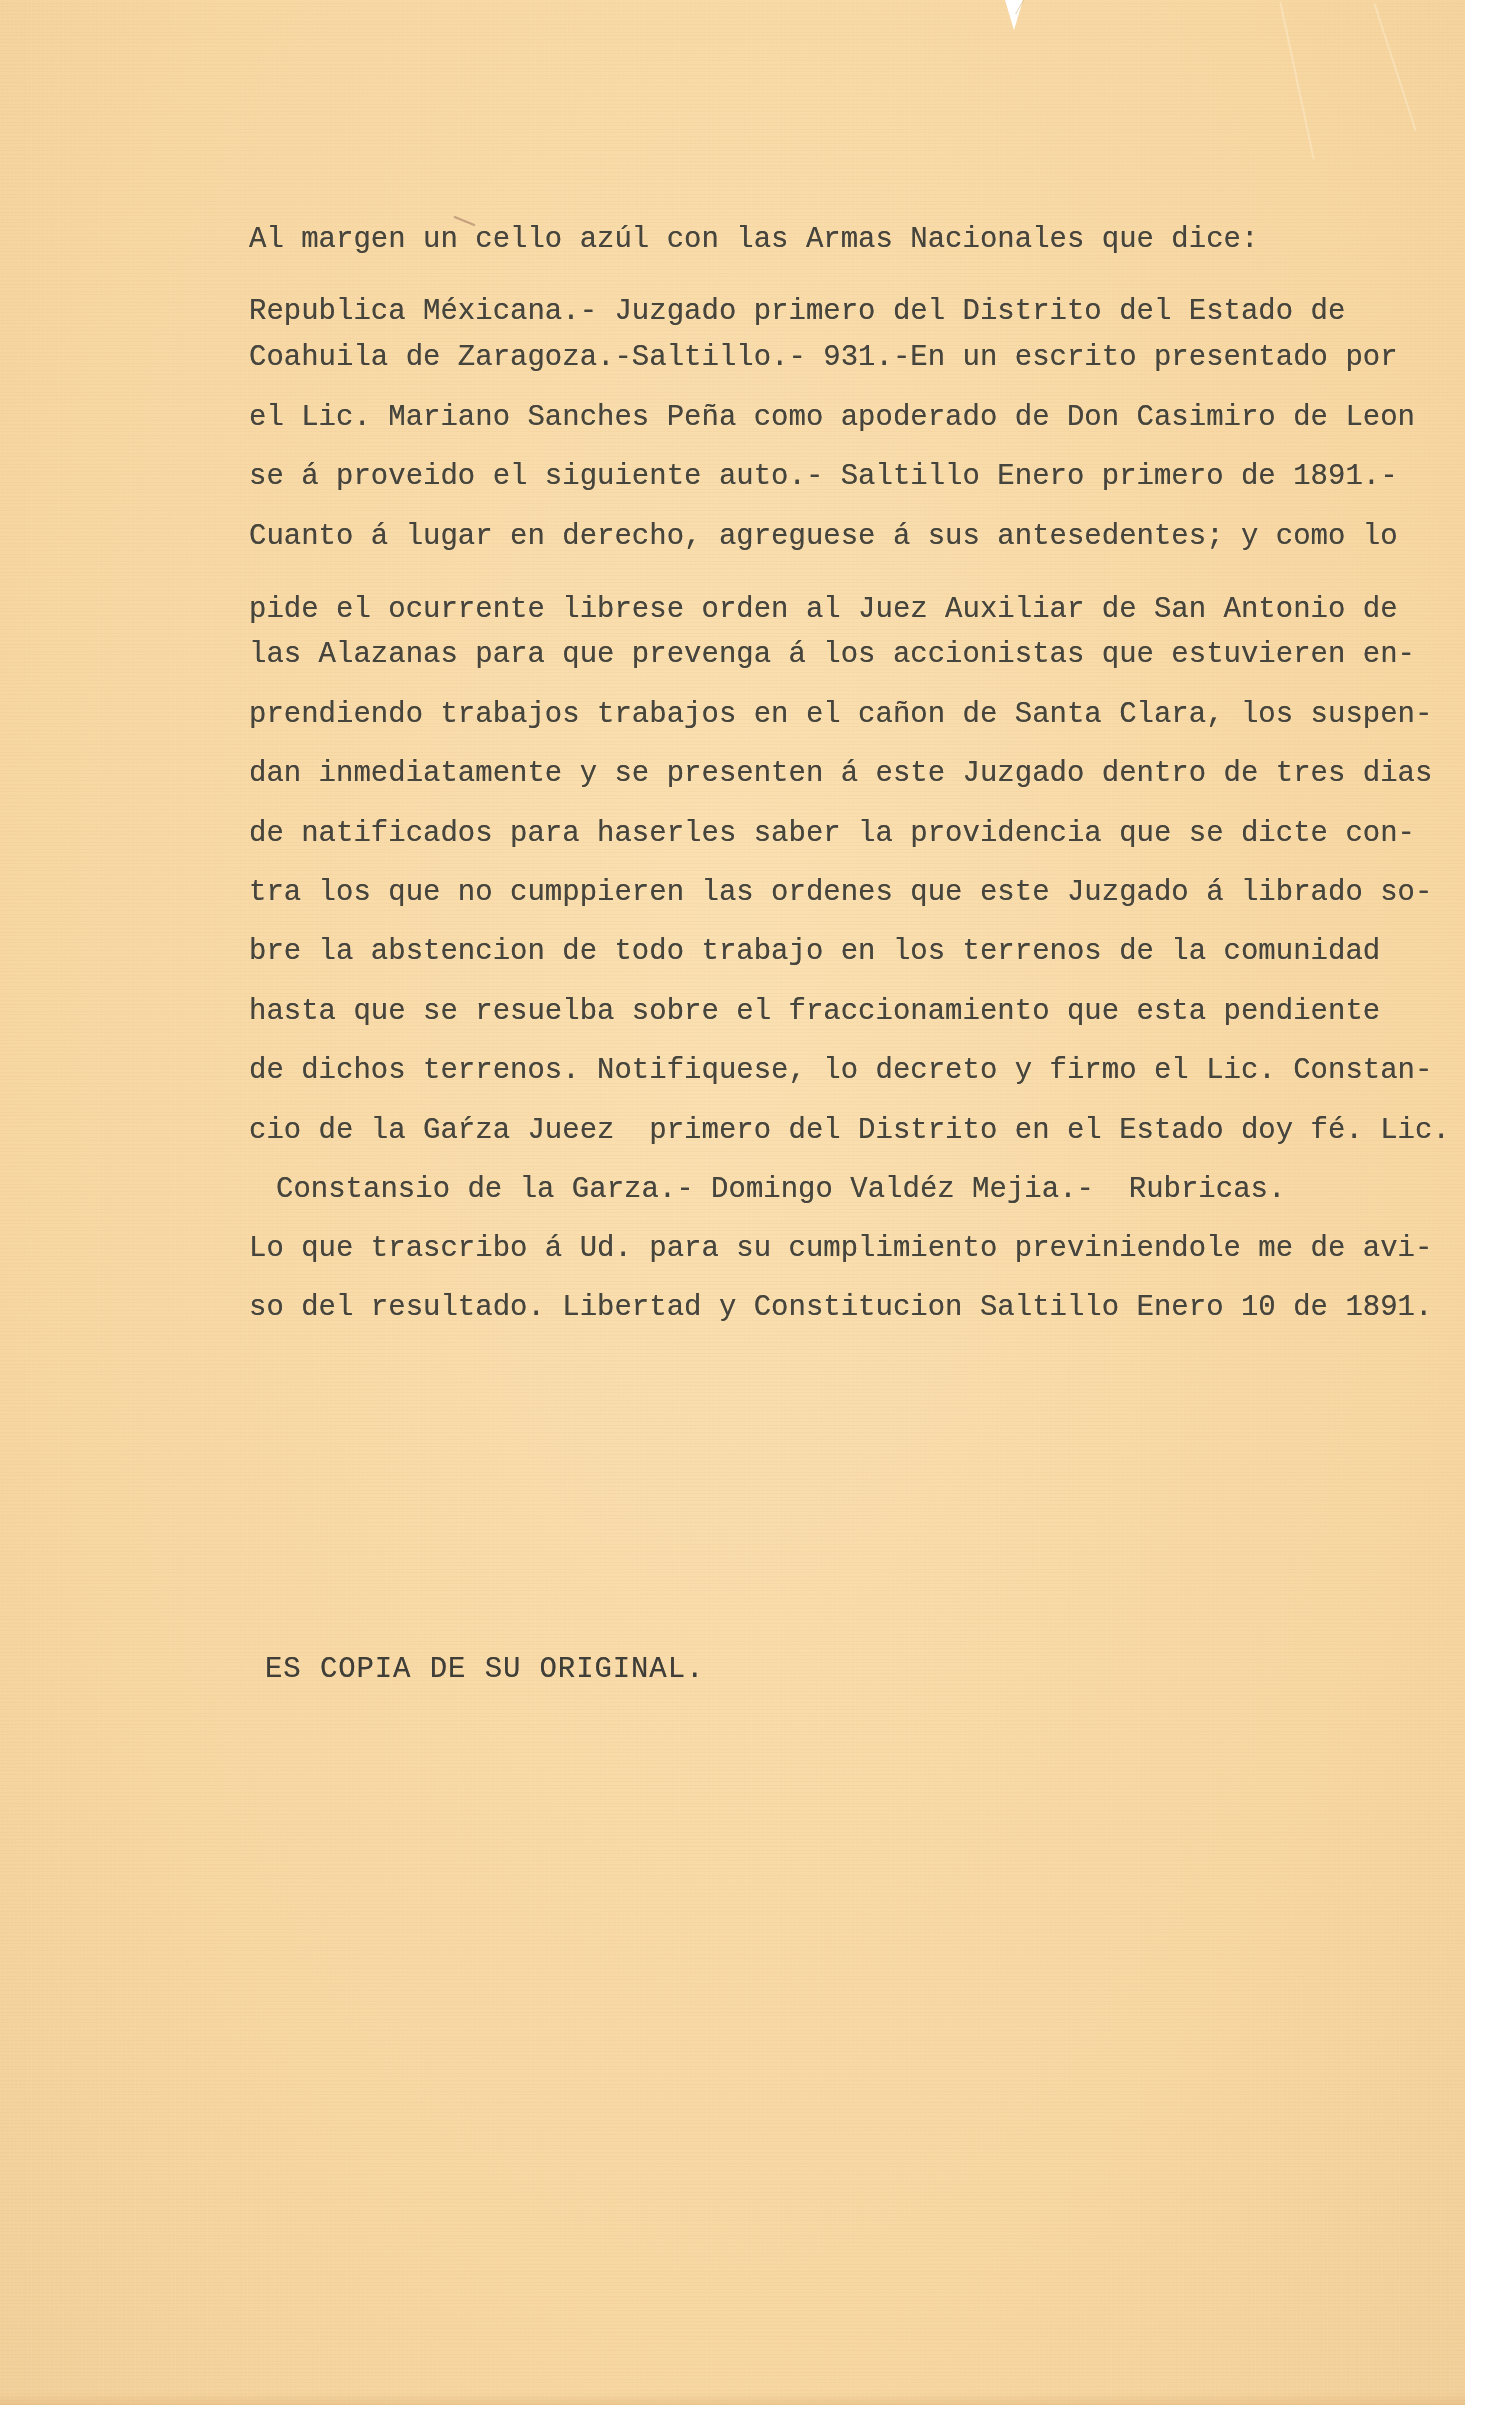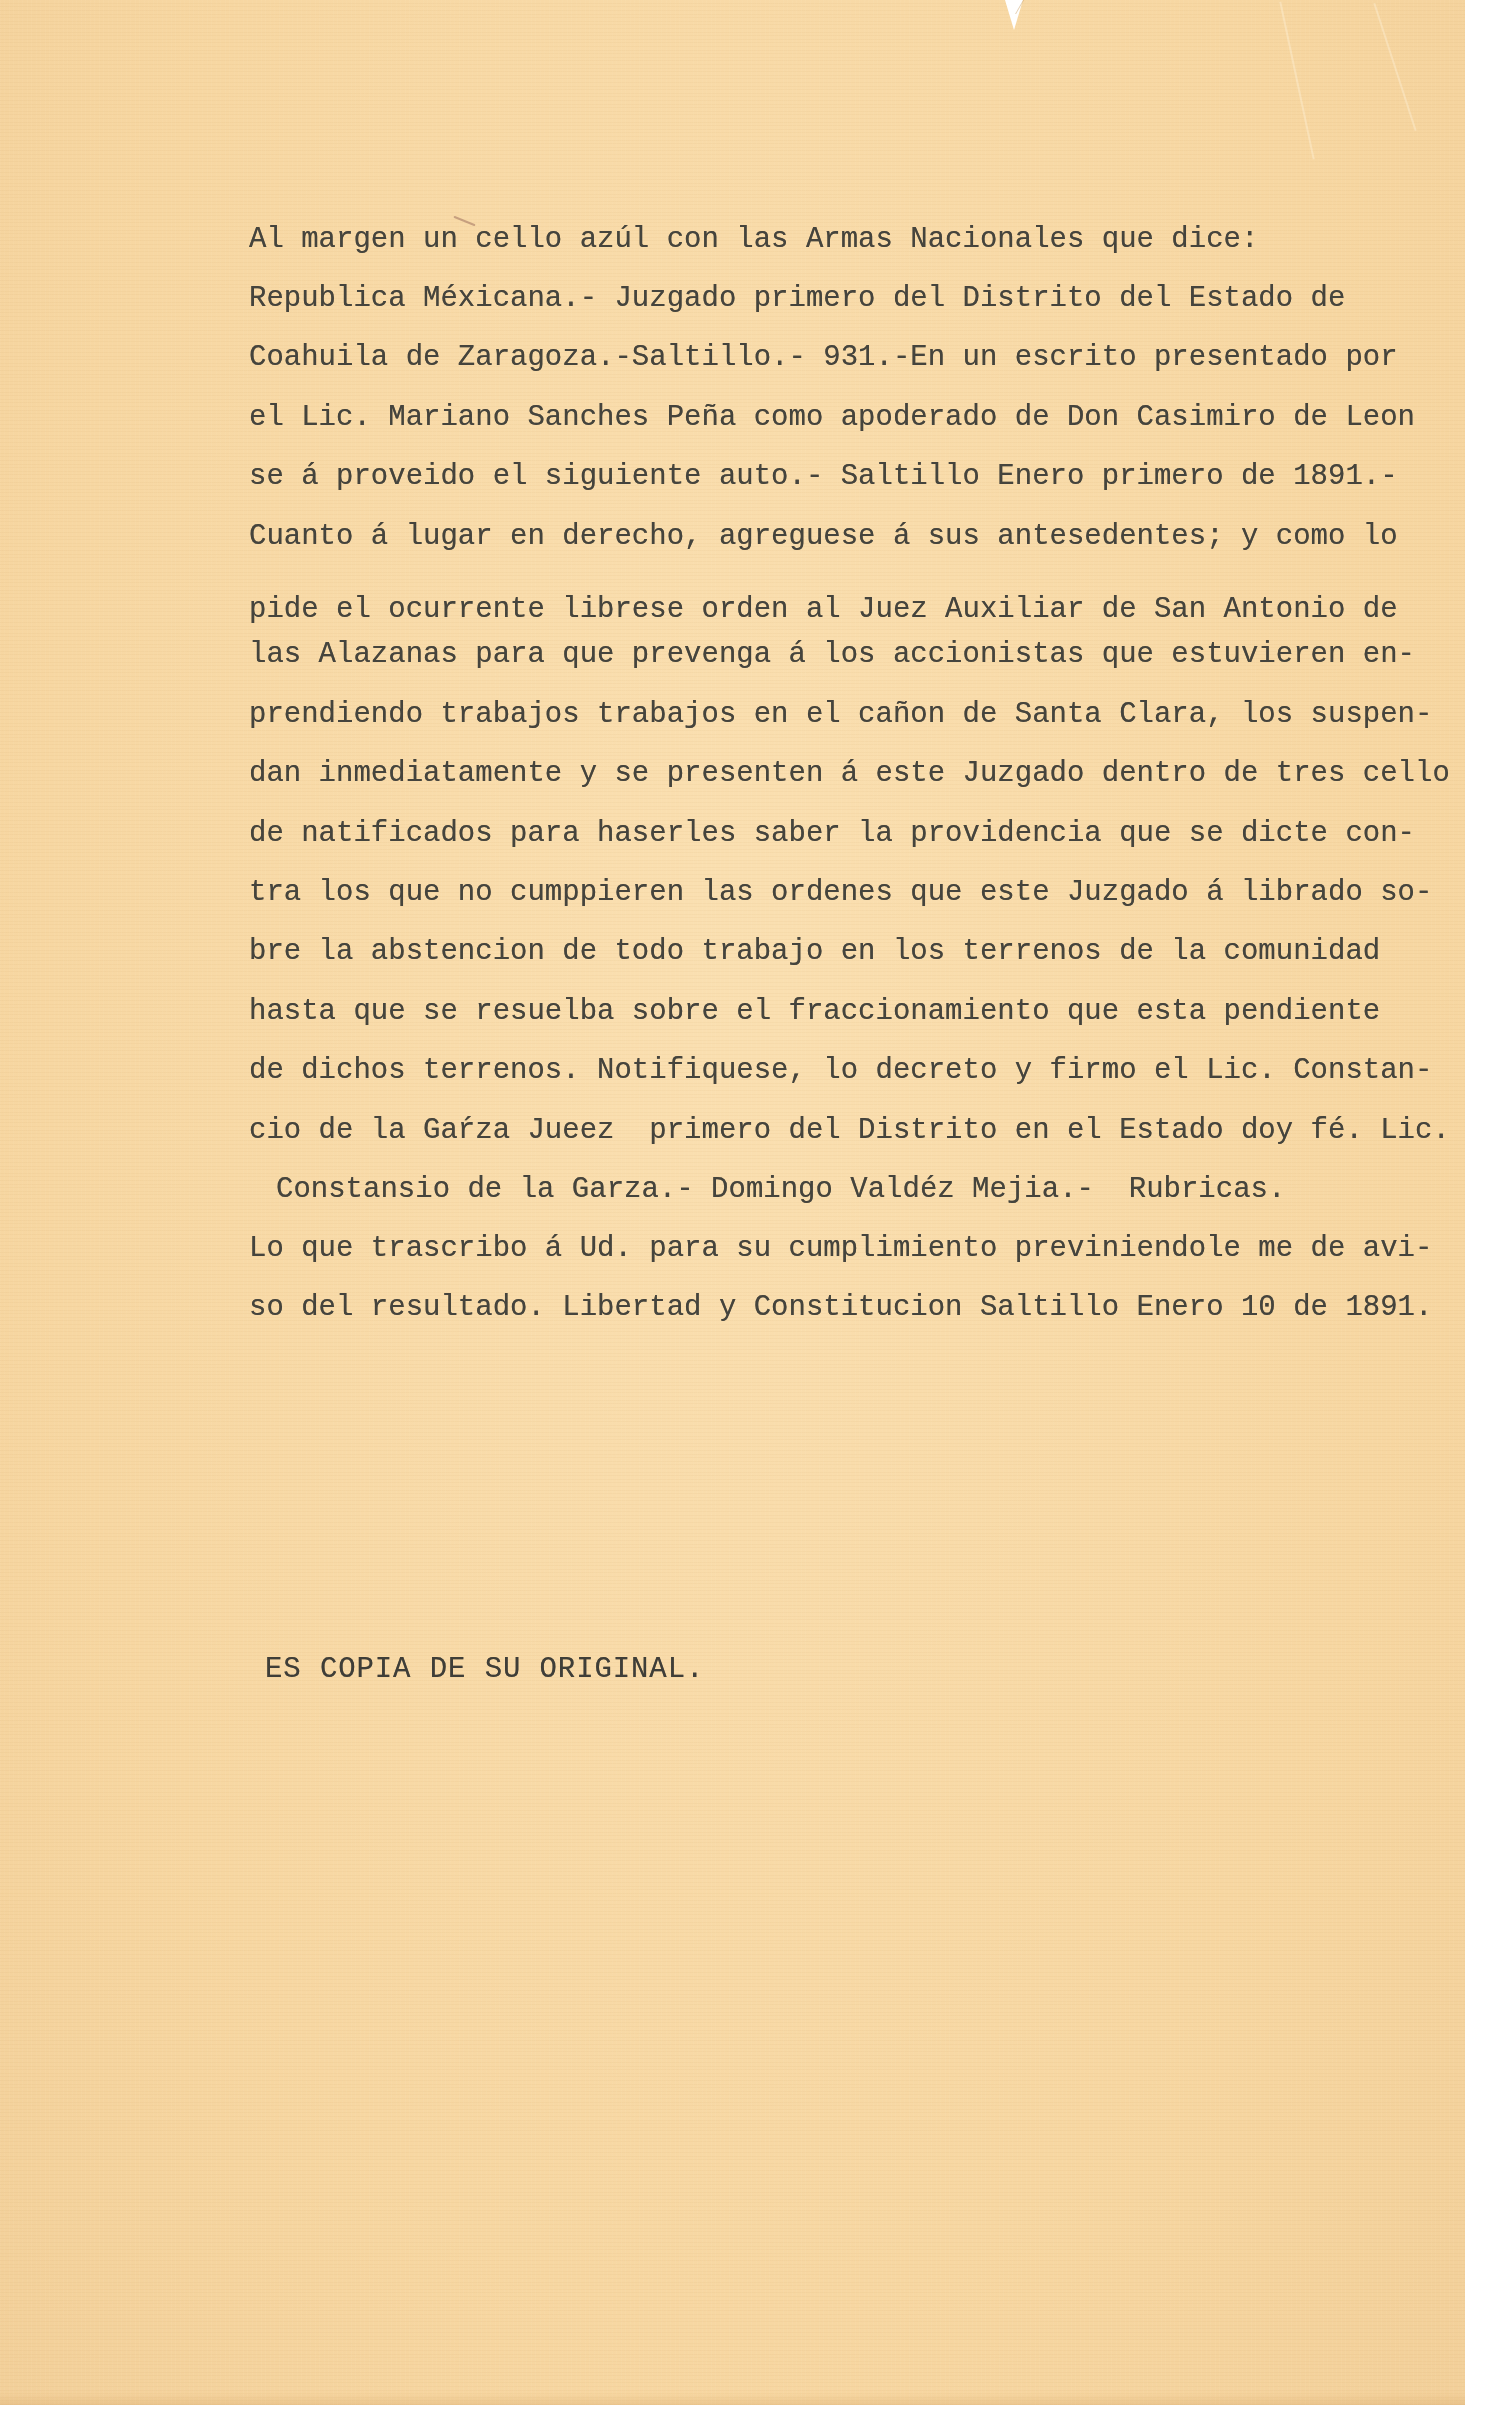--- a/index.html
+++ b/index.html
@@ -102,29 +102,29 @@
 
 <div class="paper">
   <div class="fold-crease" style="left:1296px; top:0; height:161px; transform:rotate(-12deg);"></div>
   <div class="fold-crease" style="left:1394px; top:0; height:134px; transform:rotate(-18deg);"></div>
   <div class="tear-notch"></div>
   <div class="tear-notch-edge"></div>
   <div class="pencil-mark"></div>
 
   <div class="typed">
     <div class="line" style="top:225px;">Al margen un cello azúl con las Armas Nacionales que dice:</div>
-    <div class="line" style="top:284px;text-align:center;">Republica Méxicana.- Juzgado primero del Distrito del Estado de</div>
+    <div class="line" style="top:297px;text-align:center;">Republica Méxicana.- Juzgado primero del Distrito del Estado de</div>
     <div class="line" style="top:343px;">Coahuila de Zaragoza.-Saltillo.- 931.-En un escrito presentado por</div>
     <div class="line" style="top:403px;">el Lic. Mariano Sanches Peña como apoderado de Don Casimiro de Leon</div>
     <div class="line" style="top:462px;">se á proveido el siguiente auto.- Saltillo Enero primero de 1891.-</div>
     <div class="line" style="top:522px;">Cuanto á lugar en derecho, agreguese á sus antesedentes; y como lo</div>
     <div class="line" style="top:587px;margin-top:8px;">pide el ocurrente librese orden al Juez Auxiliar de San Antonio de</div>
     <div class="line" style="top:640px;">las Alazanas para que prevenga á los accionistas que estuvieren en-</div>
     <div class="line" style="top:700px;">prendiendo trabajos trabajos en el cañon de Santa Clara, los suspen-</div>
-    <div class="line" style="top:759px;">dan inmediatamente y se presenten á este Juzgado dentro de tres cello</div>
+    <div class="line" style="top:759px;">dan inmediatamente y se presenten á este Juzgado dentro de tres dias</div>
     <div class="line" style="top:819px;">de natificados para haserles saber la providencia que se dicte con-</div>
     <div class="line" style="top:878px;">tra los que no cumppieren las ordenes que este Juzgado á librado so-</div>
     <div class="line" style="top:937px;">bre la abstencion de todo trabajo en los terrenos de la comunidad</div>
     <div class="line" style="top:997px;">hasta que se resuelba sobre el fraccionamiento que esta pendiente</div>
     <div class="line" style="top:1056px;">de dichos terrenos. Notifiquese, lo decreto y firmo el Lic. Constan-</div>
     <div class="line" style="top:1116px;">cio de la Gaŕza Jueez  primero del Distrito en el Estado doy fé. Lic.</div>
     <div class="line" style="top:1175px;margin-left:27px;">Constansio de la Garza.- Domingo Valdéz Mejia.-  Rubricas.</div>
     <div class="line" style="top:1234px;text-align:right;">Lo que trascribo á Ud. para su cumplimiento previniendole me de avi-</div>
     <div class="line" style="top:1293px;">so del resultado. Libertad y Constitucion Saltillo Enero 10 de 1891.</div>
   </div>

